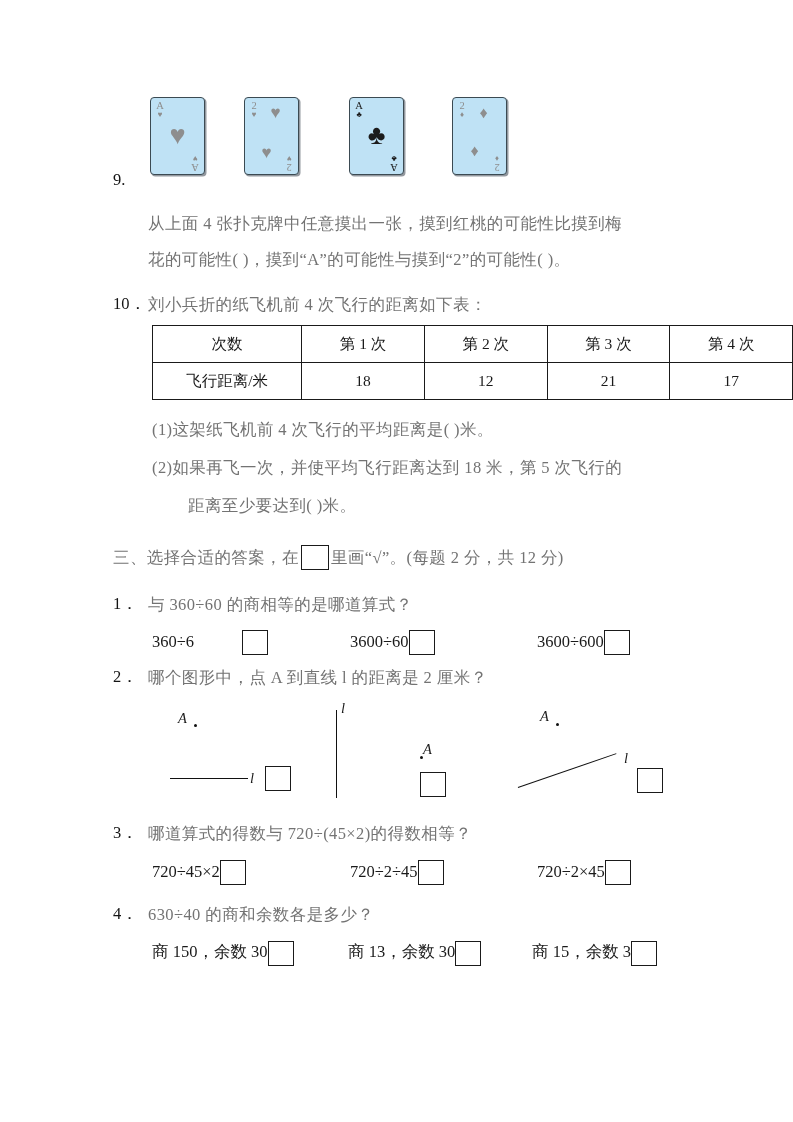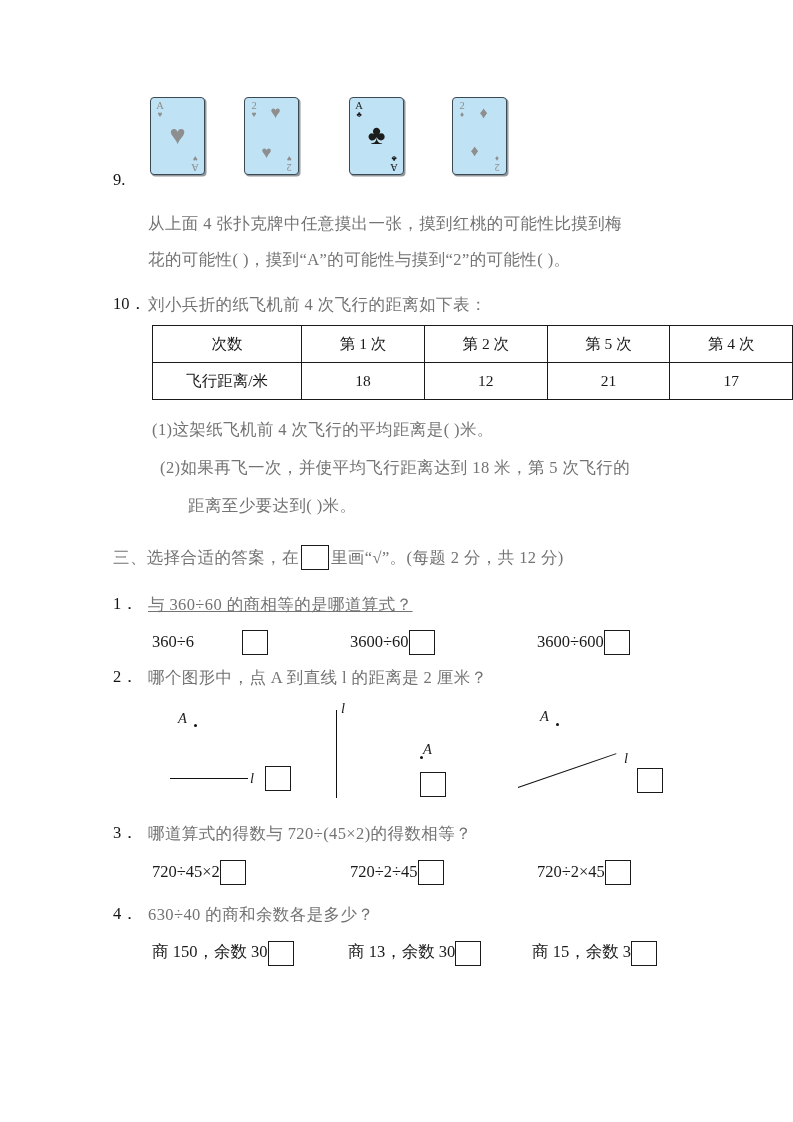--- a/index.html
+++ b/index.html
@@ -97,21 +97,21 @@
   #q10-table td {
     border: 1.1px solid #1a1a1a;
     text-align: center;
     padding: 6px 20px;
     height: 24px;
   }
   #q10-table td.label-col { width: 114px; }
   #q10-table td.data-col { width: 86px; }
 
   #q10-s1 { position: absolute; left: 152px; top: 418px; }
-  #q10-s2 { position: absolute; left: 160px; top: 456px; width: 540px; }
+  #q10-s2 { position: absolute; left: 152px; top: 456px; width: 540px; }
   #q10-s3 { position: absolute; left: 188px; top: 494px; }
 
   
   #section-three {
     position: absolute;
     left: 113px;
     top: 545px;
     display: flex;
     align-items: flex-end;
   }
@@ -261,21 +261,21 @@
 
   <div id="q10-number" class="num-label">10．</div>
   <div id="q10-stem" class="cn">刘小兵折的纸飞机前 4 次飞行的距离如下表：</div>
 
   <table id="q10-table">
     <tbody>
         <tr>
       <td class="label-col">次数</td>
       <td class="data-col">第 1 次</td>
       <td class="data-col">第 2 次</td>
-      <td class="data-col">第 5 次</td>
+      <td class="data-col">第 3 次</td>
       <td class="data-col">第 4 次</td>
     </tr>
     <tr>
       <td class="label-col">飞行距离/米</td>
       <td class="data-col">18</td>
       <td class="data-col">12</td>
       <td class="data-col">21</td>
       <td class="data-col">17</td>
     </tr>
   </tbody>
@@ -285,21 +285,21 @@
   <div id="q10-s2" class="cn">(2)如果再飞一次，并使平均飞行距离达到 18 米，第 5 次飞行的</div>
   <div id="q10-s3" class="cn">距离至少要达到(      )米。</div>
 
   <div id="section-three" class="cn">
     <span>三、选择合适的答案，在</span>
     <span class="inline-box"></span>
     <span>里画“√”。(每题 2 分，共 12 分)</span>
   </div>
 
   <div class="q-num num-label" style="left:113px; top:593px;">1．</div>
-  <div class="q-head cn" style="left:148px; top:593px;text-decoration:underline;">与 360÷60 的商相等的是哪道算式？</div>
+  <div class="q-head cn" style="left:148px; top:593px;">与 360÷60 的商相等的是哪道算式？</div>
 
   <div class="choice" style="left:152px; top:630px;gap:48px;">
     <span class="expr">360÷6</span>
     <span class="answer-box"></span>
   </div>
   <div class="choice" style="left:350px; top:630px;">
     <span class="expr">3600÷60</span>
     <span class="answer-box"></span>
   </div>
   <div class="choice" style="left:537px; top:630px;">

